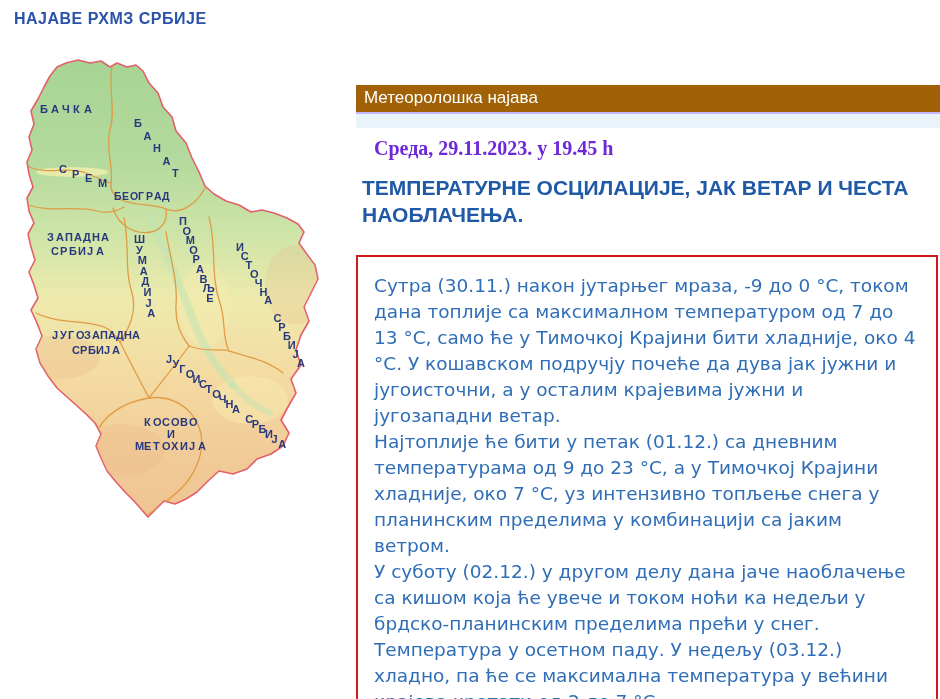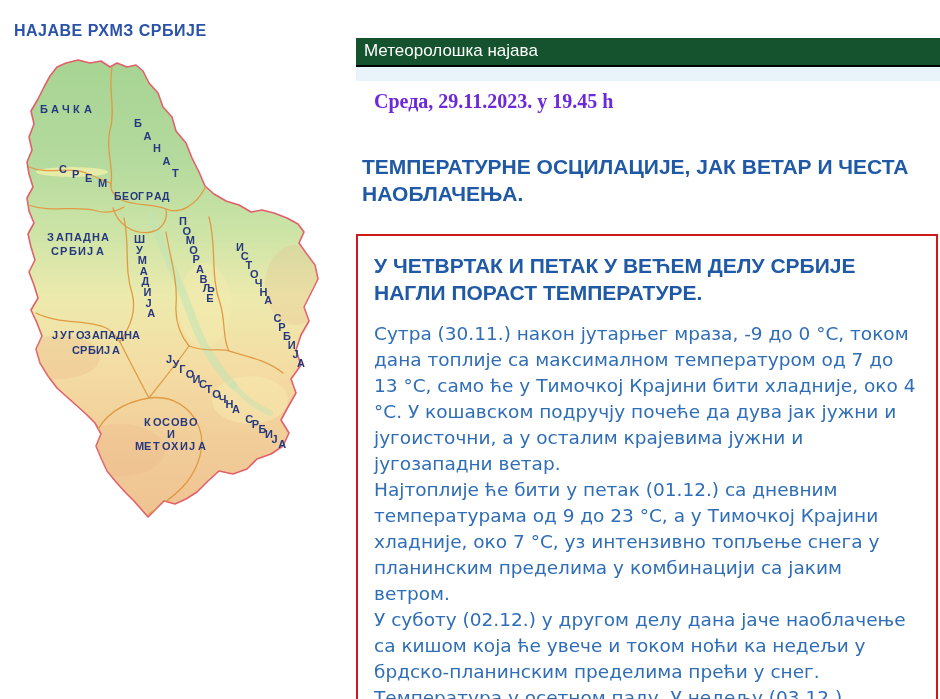--- a/index.html
+++ b/index.html
@@ -1,39 +1,39 @@
 <!DOCTYPE html>
 <html><head>
 <meta charset="utf-8">
 <style>
   html,body{margin:0;padding:0;}
   body{
     width:940px;height:699px;position:relative;background:#ffffff;
     font-family:"Liberation Sans",sans-serif;overflow:hidden;
   }
   .page-title{
-    position:absolute;left:14px;top:22px;
+    position:absolute;left:14px;top:10px;
     font-size:16px;font-weight:bold;color:#2A52A8;letter-spacing:.5px;
   }
   .map-wrap{position:absolute;left:0;top:55px;width:345px;height:470px;text-decoration:underline;}
   .mlabel{font-family:"Liberation Sans",sans-serif;font-weight:bold;fill:#27397E;}
 
   .right-col{position:absolute;left:356px;top:38px;width:584px;}
   .bar{
-    background:#14532d;color:#ffffff;font-size:17px;
-    padding:3px 0 4px 8px;border-bottom:2px solid #000000;
+    background:#a16207;color:#ffffff;font-size:17px;
+    padding:3px 0 4px 8px;border-bottom:2px solid #c4b5fd;margin-top:47px;
   }
   .strip{height:14px;background:#E9F4FA;}
   .date-line{
     margin:9px 0 0 18px;
     font-family:"Liberation Serif",serif;
     font-size:20px;font-weight:bold;color:#6d28d9;
   }
   .headline{
-    margin:40px 0 0 6px;width:560px;
+    margin:14px 0 0 6px;width:560px;
     font-size:21px;font-weight:bold;color:#2059A5;line-height:1.3;
   }
   .alert-box{
     margin:26px 2px 0 0;border:2px solid #CE1A1A;
     padding:16px 14px 14px 16px;background:#ffffff;
   }
   .alert-title{
     font-size:21px;font-weight:bold;color:#2059A5;line-height:1.3;
     margin:0 0 15px 0;width:540px;
   }
@@ -135,20 +135,19 @@
   <div class="bar">
     <span>Метеоролошка најава</span>
   </div>
   <div class="strip"></div>
 
   <div class="date-line">Среда, 29.11.2023. у 19.45 h</div>
 
   <div class="headline">ТЕМПЕРАТУРНЕ ОСЦИЛАЦИЈЕ, ЈАК ВЕТАР И ЧЕСТА НАОБЛАЧЕЊА.</div>
 
   <div class="alert-box">
-    <div class="alert-title">У ЧЕТВРТАК И ПЕТАК У ВЕЋЕМ ДЕЛУ СРБИЈЕ НАГЛИ ПОРАСТ ТЕМПЕРАТУРЕ.</div>
     <div class="alert-body">
       <div>Сутра (30.11.) након јутарњег мраза, -9 до 0 °C, током дана топлије са максималном температуром од 7 до 13 °C, само ће у Тимочкој Крајини бити хладније, око 4 °C. У кошавском подручју почеће да дува јак јужни и југоисточни, а у осталим крајевима јужни и југозападни ветар.</div>
       <div>Најтоплије ће бити у петак (01.12.) са дневним температурама од 9 до 23 °C, а у Тимочкој Крајини хладније, око 7 °C, уз интензивно топљење снега у планинским пределима у комбинацији са јаким ветром.</div>
       <div>У суботу (02.12.) у другом делу дана јаче наоблачење са кишом која ће увече и током ноћи ка недељи у брдско-планинским пределима прећи у снег. Температура у осетном паду. У недељу (03.12.) хладно, па ће се максимална температура у већини крајева кретати од 2 до 7 °C.</div>
     </div>
   </div>
 </div>
 
 </body></html>

